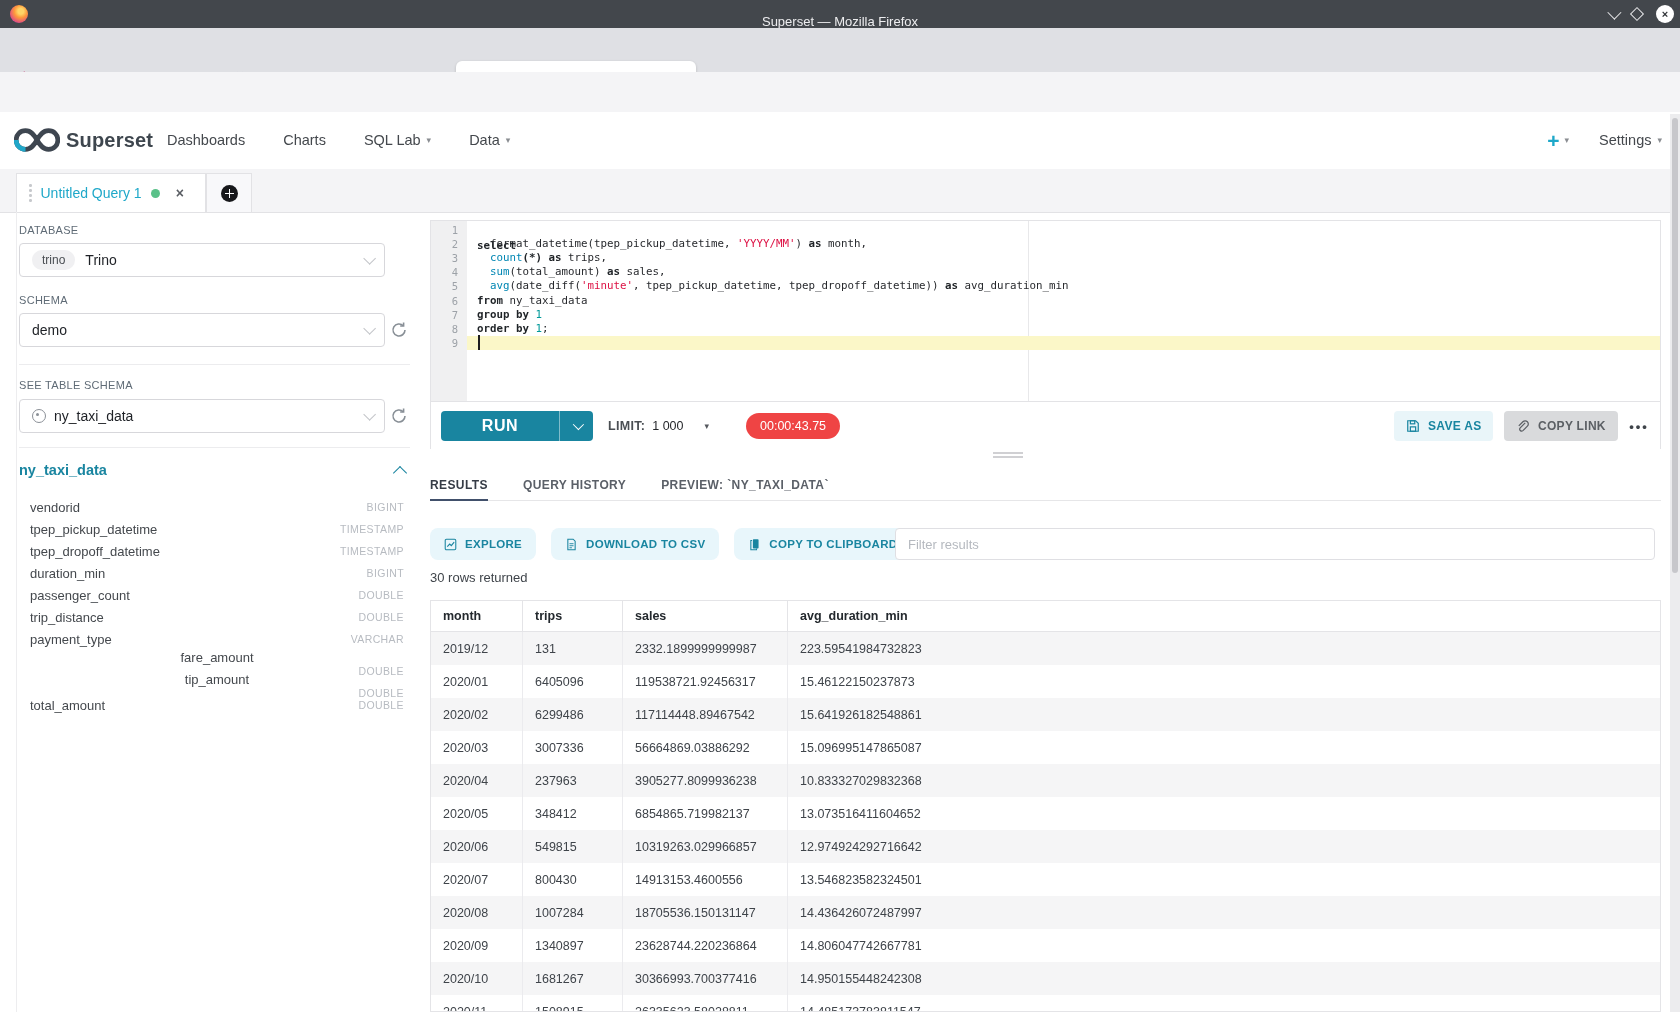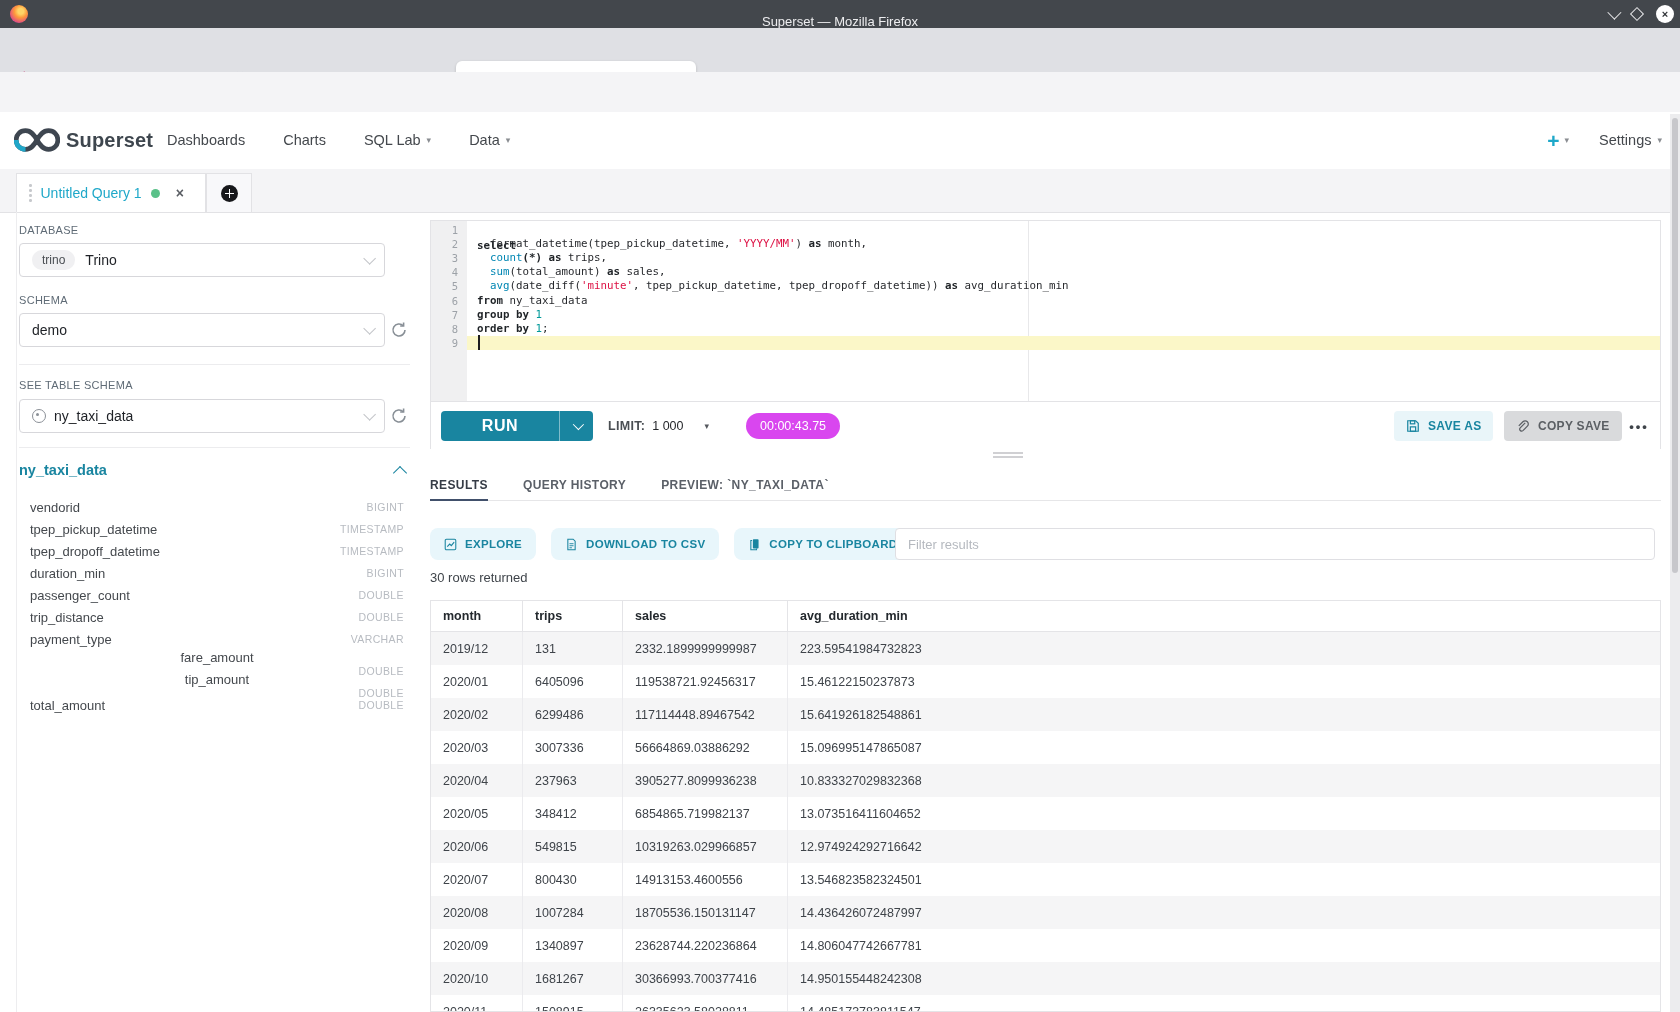--- a/index.html
+++ b/index.html
@@ -127,21 +127,21 @@
   .etb{position:absolute;left:0;right:0;top:181px;height:47px;background:#fff;}
   .runbtn{position:absolute;left:10px;top:9px;height:30px;display:flex;border-radius:4px;overflow:hidden;}
   .runmain{width:118px;background:#1985a0;color:#fff;font-size:16px;font-weight:bold;letter-spacing:.6px;
            display:flex;align-items:center;justify-content:center;}
   .runchev{width:33px;background:#1985a0;border-left:1px solid rgba(255,255,255,.45);display:flex;align-items:center;justify-content:center;}
   .runchev i{width:7px;height:7px;border-right:1.7px solid #fff;border-bottom:1.7px solid #fff;transform:rotate(45deg) translateY(-2px);}
   .limit{position:absolute;left:177px;top:0;height:47px;display:flex;align-items:center;gap:7px;}
   .limitlbl{font-size:12.5px;font-weight:bold;color:#4a4e53;letter-spacing:.3px;}
   .limitval{font-size:12.5px;color:#26282c;}
   .limitcaret{font-size:9px;color:#55585e;margin-left:14px;}
-  .timer{position:absolute;left:315px;top:11px;height:26px;padding:0 14px;border-radius:14px;background:#d946ef;color:#fff;
+  .timer{position:absolute;left:315px;top:11px;height:26px;padding:0 14px;border-radius:14px;background:#ef4444;color:#fff;
          font-size:12.5px;display:flex;align-items:center;}
   .saveas{position:absolute;left:963px;top:9px;height:30px;padding:0 12px;background:#e9f5f9;border-radius:4px;
           color:#1985a0;font-size:12px;font-weight:bold;letter-spacing:.3px;display:flex;align-items:center;gap:8px;box-sizing:border-box;}
   .copylink{position:absolute;left:1073px;top:9px;height:30px;padding:0 12px;background:#d9dadc;border-radius:4px;
           color:#5b5f64;font-size:12px;font-weight:bold;letter-spacing:.3px;display:flex;align-items:center;gap:8px;box-sizing:border-box;}
   .moredots{position:absolute;left:1190px;top:9px;height:30px;width:36px;display:flex;align-items:center;justify-content:center;
             color:#3f444a;font-size:13px;font-weight:bold;letter-spacing:2px;}
   .saveas svg,.copylink svg{width:14px;height:14px;}
 
   
@@ -462,21 +462,21 @@
             <path d="M2 2 H11 L14 5 V14 H2 Z" fill="none" stroke="#1985a0" stroke-width="1.4"></path>
             <rect x="5" y="9" width="6" height="5" fill="none" stroke="#1985a0" stroke-width="1.4"></rect>
             <rect x="5" y="2" width="5" height="3.5" fill="none" stroke="#1985a0" stroke-width="1.4"></rect>
           </svg>
         <span>SAVE AS</span>
       </div>
       <div class="copylink">
         <svg viewBox="0 0 16 16">
             <path d="M10.5 4.5 4.8 10.2 a2.2 2.2 0 0 0 3.1 3.1 L13 8.2 a3.6 3.6 0 0 0-5.1-5.1 L3.2 7.8" fill="none" stroke="#5b5f64" stroke-width="1.4"></path>
           </svg>
-        <span>COPY SAVE</span>
+        <span>COPY LINK</span>
       </div>
       <div class="moredots">•••</div>
     </div>
   </div>
 
   <div class="dhandle">
       <i></i>
       <i></i>
     </div>
 

